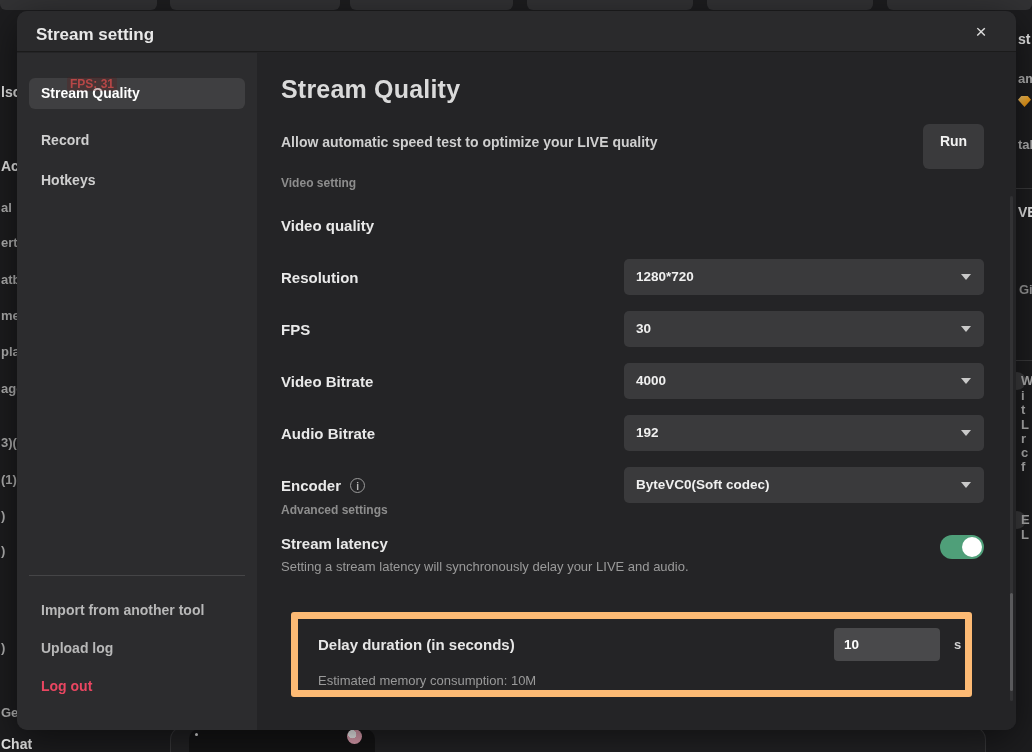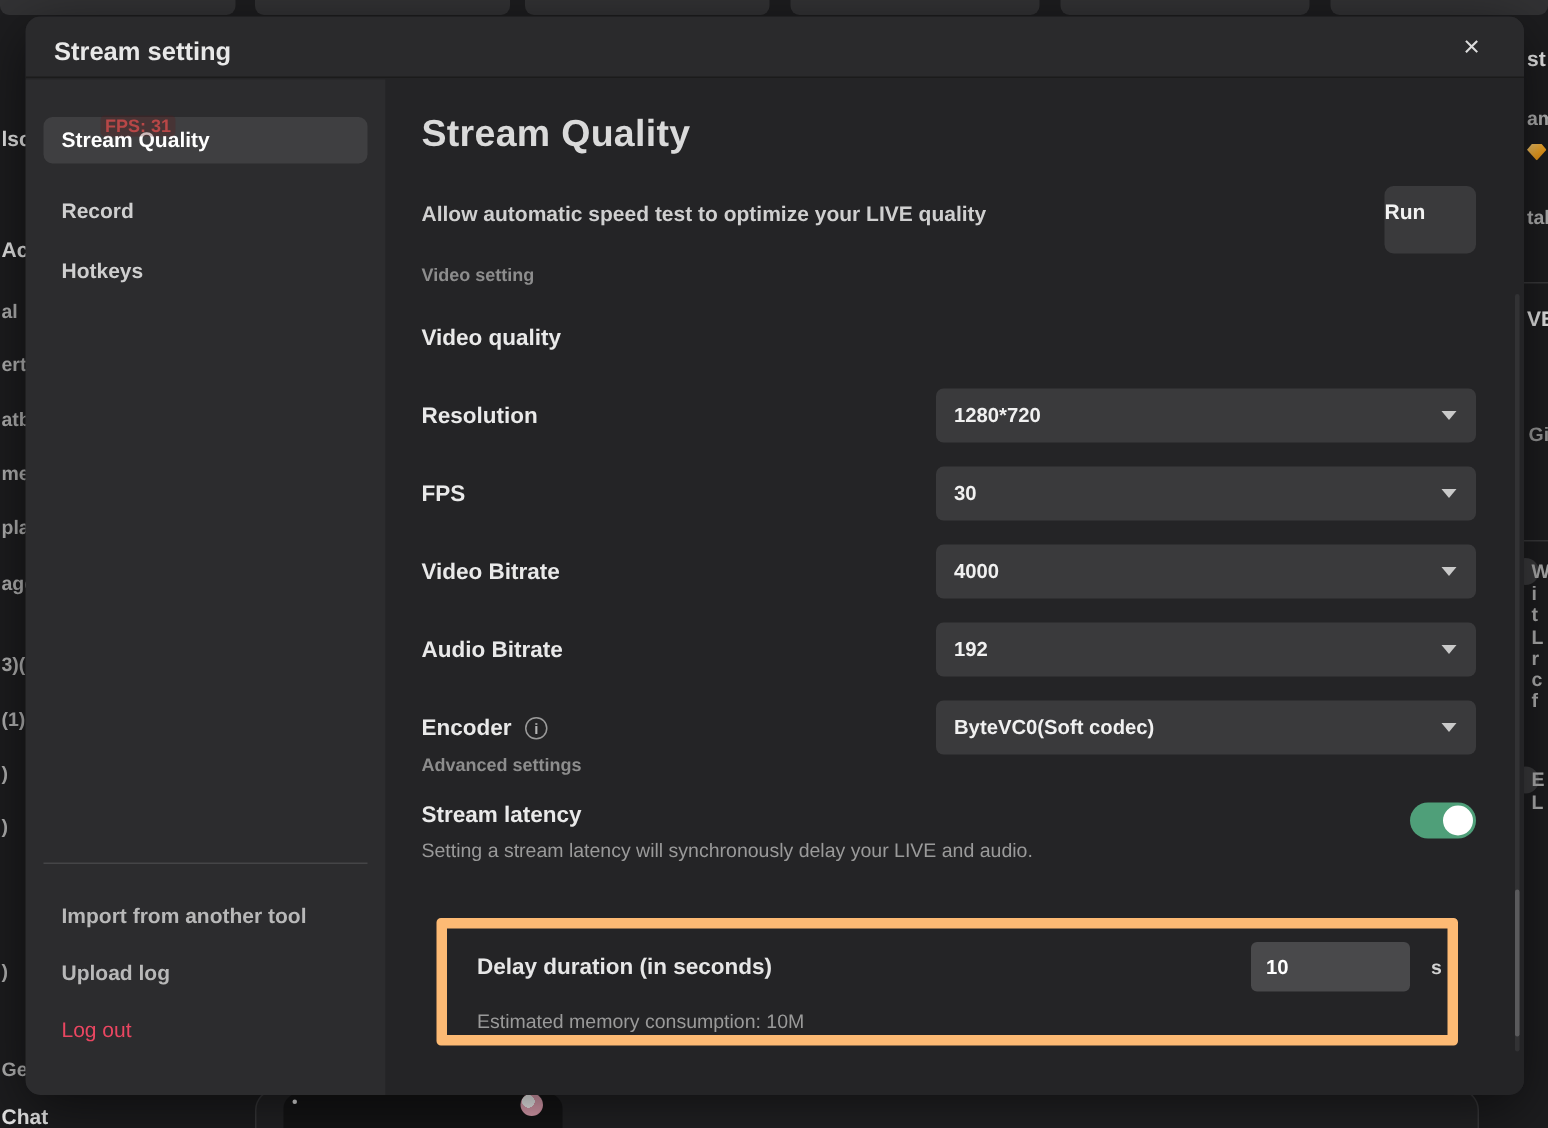--- a/index.html
+++ b/index.html
@@ -45,28 +45,28 @@
 
   
   #sidebar { position:absolute; left:0; top:0; bottom:0; width:240px; background:#2c2c2e; }
   .side-item { position:absolute; left:12px; width:216px; height:31px; border-radius:6px;
     font-size:14px; font-weight:600; color:#cfcfcf; line-height:31px; padding-left:12px; cursor:pointer; }
   .side-item.selected { background:#3f3f41; color:#ffffff; font-weight:700; }
   #fps-badge { position:absolute; left:50px; top:24px; font-size:12px; font-weight:700;
     color:#b84747; background:rgba(90,25,25,.30); padding:0 3px; border-radius:3px; z-index:3; }
   #side-divider { position:absolute; left:12px; top:522px; width:216px; height:1px; background:#454547; }
   .side-footer { position:absolute; left:24px; font-size:14px; font-weight:600; color:#b8b8b8; cursor:pointer; }
-  .side-footer.danger { color:#ea4661; font-weight:400; }
+  .side-footer.danger { color:#ea4661; font-weight:700; }
 
   
   #main { position:absolute; left:240px; top:0; right:0; bottom:0; background:#242426; }
   #heading { position:absolute; left:24px; top:22px; font-size:25px; font-weight:700; color:#dadada; letter-spacing:.2px; }
   #speedtest-label { position:absolute; left:24px; top:81px; font-size:14px; font-weight:700; color:#cfcfcf; }
   #run-btn { position:absolute; left:666px; top:71px; width:61px; height:45px; background:#3a3a3c;
-    border-radius:6px; font-size:14px; font-weight:700; color:#f2f2f2; text-align:left; line-height:35px; cursor:pointer; }
+    border-radius:6px; font-size:14px; font-weight:700; color:#f2f2f2; text-align:center; line-height:35px; cursor:pointer; }
   .section-label { position:absolute; left:24px; font-size:12px; font-weight:700; color:#8d8d8d; }
 
   .form-label { position:absolute; left:24px; font-size:15px; font-weight:600; color:#e9e9e9; }
   .select { position:absolute; left:367px; width:360px; height:36px; background:#3a3a3c;
     border-radius:5px; cursor:pointer; }
   .select-value { position:absolute; left:12px; top:0; line-height:36px; font-size:13.5px; font-weight:600; color:#f0f0f0; }
   .caret { position:absolute; right:13px; top:15px; width:0; height:0;
     border-left:5px solid transparent; border-right:5px solid transparent; border-top:6px solid #c9c9c9; }
   .info-icon { display:inline-block; width:15px; height:15px; border:1.5px solid #9a9a9a; border-radius:50%;
     font-size:10px; line-height:15px; text-align:center; color:#b5b5b5; font-weight:700;

